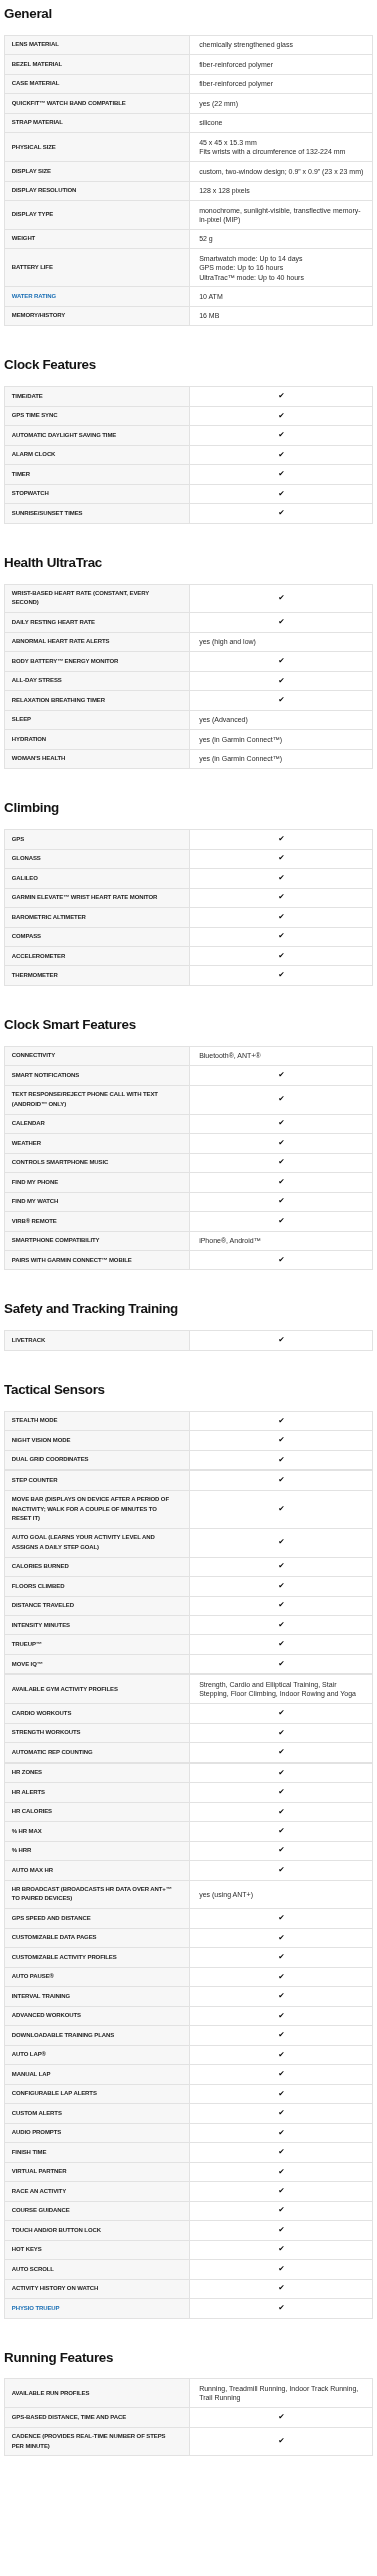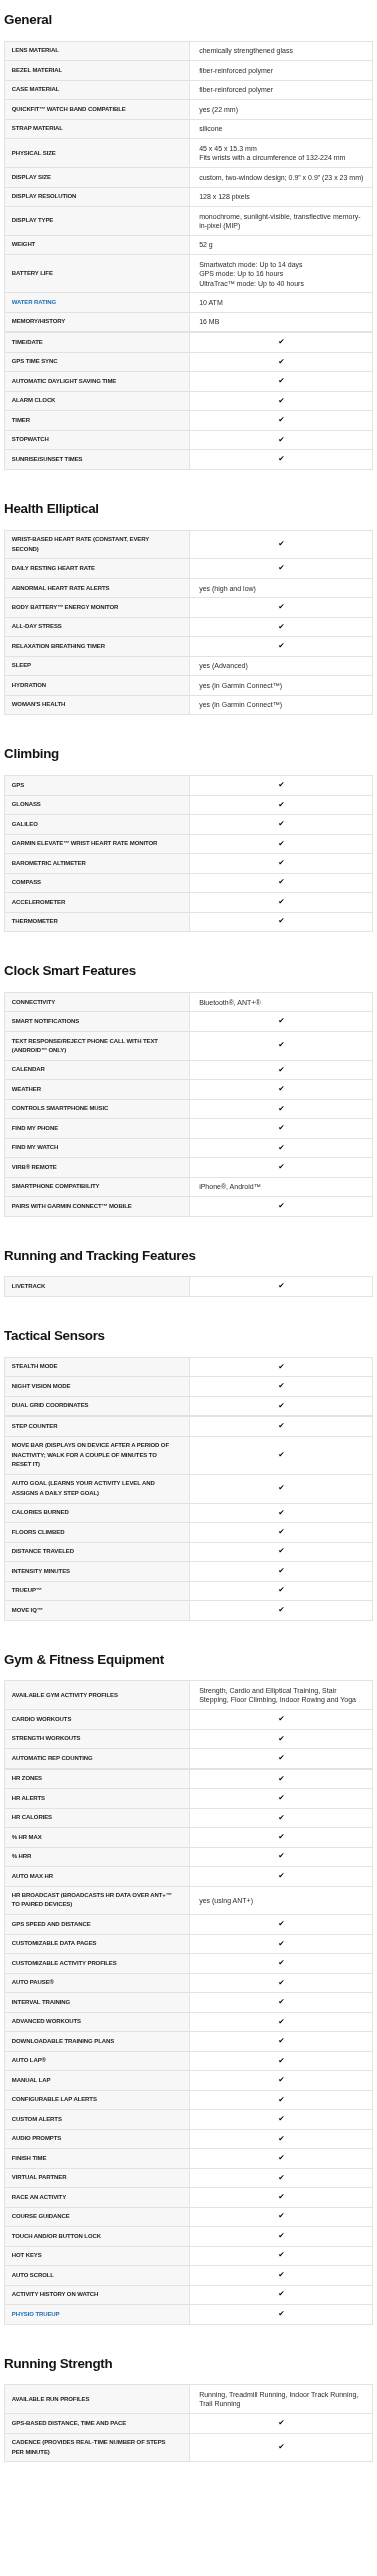--- a/index.html
+++ b/index.html
@@ -11,21 +11,21 @@
   }
   .page{width:377px;}
   .section-title{
     font-weight:bold;
     font-size:13.4px;
     line-height:15.5px;
     color:#141414;
     letter-spacing:-0.3px;
     margin:31px 4.1px 13.4px 4.1px;
   }
-  .section-title.first{margin-top:12px;}
+  .section-title.first{margin-top:6px;}
   .spec-table{
     margin:0 4.1px;
     border:0.5px solid #e2e2e2;
     border-bottom:none;
   }
   .row{
     display:flex;
     align-items:stretch;
     border-bottom:0.5px solid #e2e2e2;
   }
@@ -175,20 +175,21 @@
       </div>
       <div class="row">
         <div class="cell-label">
           <span class="label-text">MEMORY/HISTORY</span>
         </div>
         <div class="cell-value">
           <span class="value-text">16 MB</span>
         </div>
       </div>
     </div>
+    <div class="section-title">Clock Features</div>
     <div class="spec-table">
       <div class="row">
         <div class="cell-label">
           <span class="label-text">TIME/DATE</span>
         </div>
         <div class="cell-value check-cell">
           <span class="check">✔</span>
         </div>
       </div>
       <div class="row">
@@ -233,21 +234,21 @@
       </div>
       <div class="row">
         <div class="cell-label">
           <span class="label-text">SUNRISE/SUNSET TIMES</span>
         </div>
         <div class="cell-value check-cell">
           <span class="check">✔</span>
         </div>
       </div>
     </div>
-    <div class="section-title">Health Elliptical</div>
+    <div class="section-title">Health UltraTrac</div>
     <div class="spec-table">
       <div class="row">
         <div class="cell-label">
           <span class="label-text">WRIST-BASED HEART RATE (CONSTANT, EVERY SECOND)</span>
         </div>
         <div class="cell-value check-cell">
           <span class="check">✔</span>
         </div>
       </div>
       <div class="row">
@@ -466,21 +467,21 @@
       </div>
       <div class="row">
         <div class="cell-label">
           <span class="label-text">PAIRS WITH GARMIN CONNECT™ MOBILE</span>
         </div>
         <div class="cell-value check-cell">
           <span class="check">✔</span>
         </div>
       </div>
     </div>
-    <div class="section-title">Running and Tracking Features</div>
+    <div class="section-title">Safety and Tracking Training</div>
     <div class="spec-table">
       <div class="row">
         <div class="cell-label">
           <span class="label-text">LIVETRACK</span>
         </div>
         <div class="cell-value check-cell">
           <span class="check">✔</span>
         </div>
       </div>
     </div>
@@ -578,21 +579,20 @@
       </div>
       <div class="row">
         <div class="cell-label">
           <span class="label-text">MOVE IQ™</span>
         </div>
         <div class="cell-value check-cell">
           <span class="check">✔</span>
         </div>
       </div>
     </div>
-    <div class="section-title">Gym &amp; Fitness Equipment</div>
     <div class="spec-table">
       <div class="row">
         <div class="cell-label">
           <span class="label-text">AVAILABLE GYM ACTIVITY PROFILES</span>
         </div>
         <div class="cell-value">
           <span class="value-text">Strength, Cardio and Elliptical Training, Stair Stepping, Floor Climbing, Indoor Rowing and Yoga</span>
         </div>
       </div>
       <div class="row">
@@ -839,21 +839,21 @@
       </div>
       <div class="row">
         <div class="cell-label">
           <span class="label-link">PHYSIO TRUEUP</span>
         </div>
         <div class="cell-value check-cell">
           <span class="check">✔</span>
         </div>
       </div>
     </div>
-    <div class="section-title">Running Strength</div>
+    <div class="section-title">Running Features</div>
     <div class="spec-table">
       <div class="row">
         <div class="cell-label">
           <span class="label-text">AVAILABLE RUN PROFILES</span>
         </div>
         <div class="cell-value">
           <span class="value-text">Running, Treadmill Running, Indoor Track Running, Trail Running</span>
         </div>
       </div>
       <div class="row">

